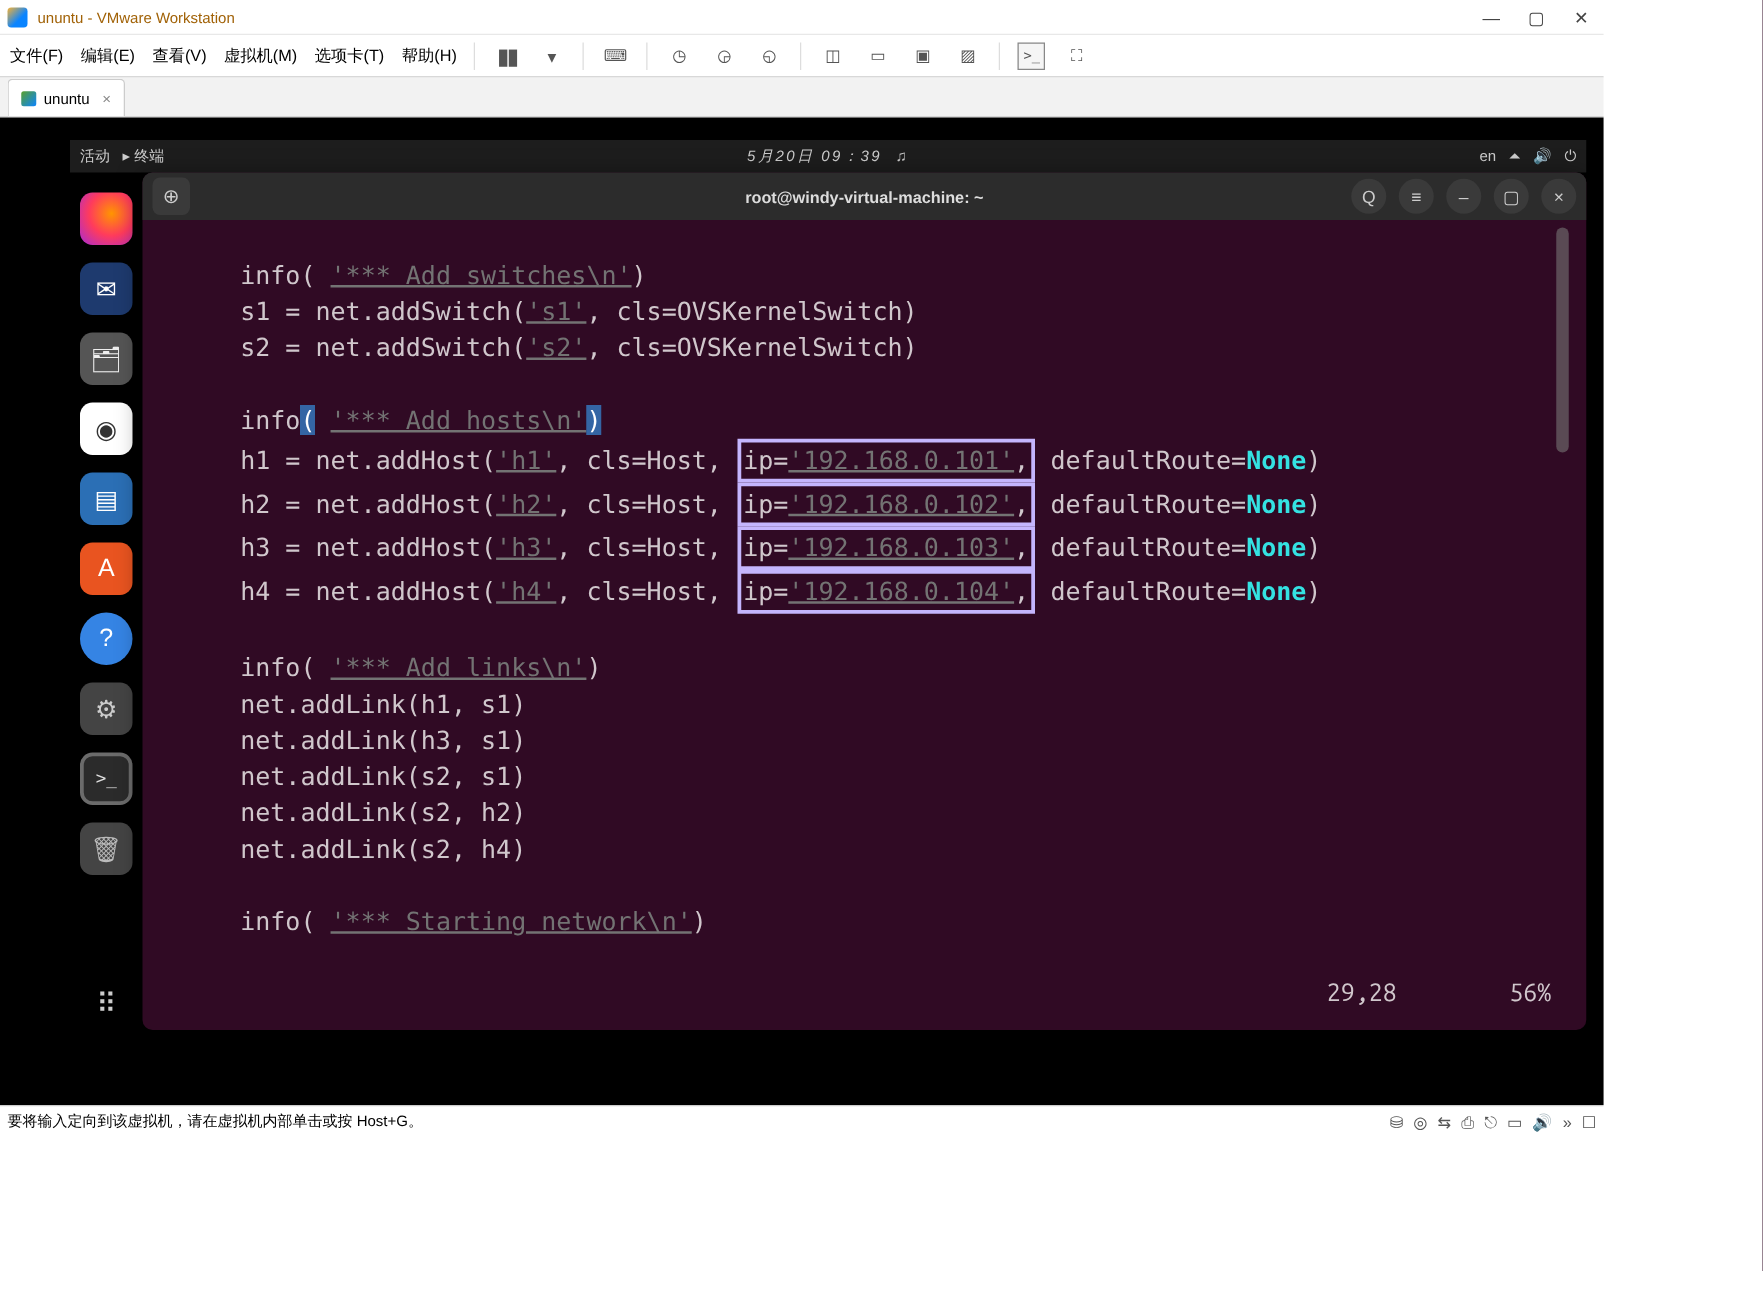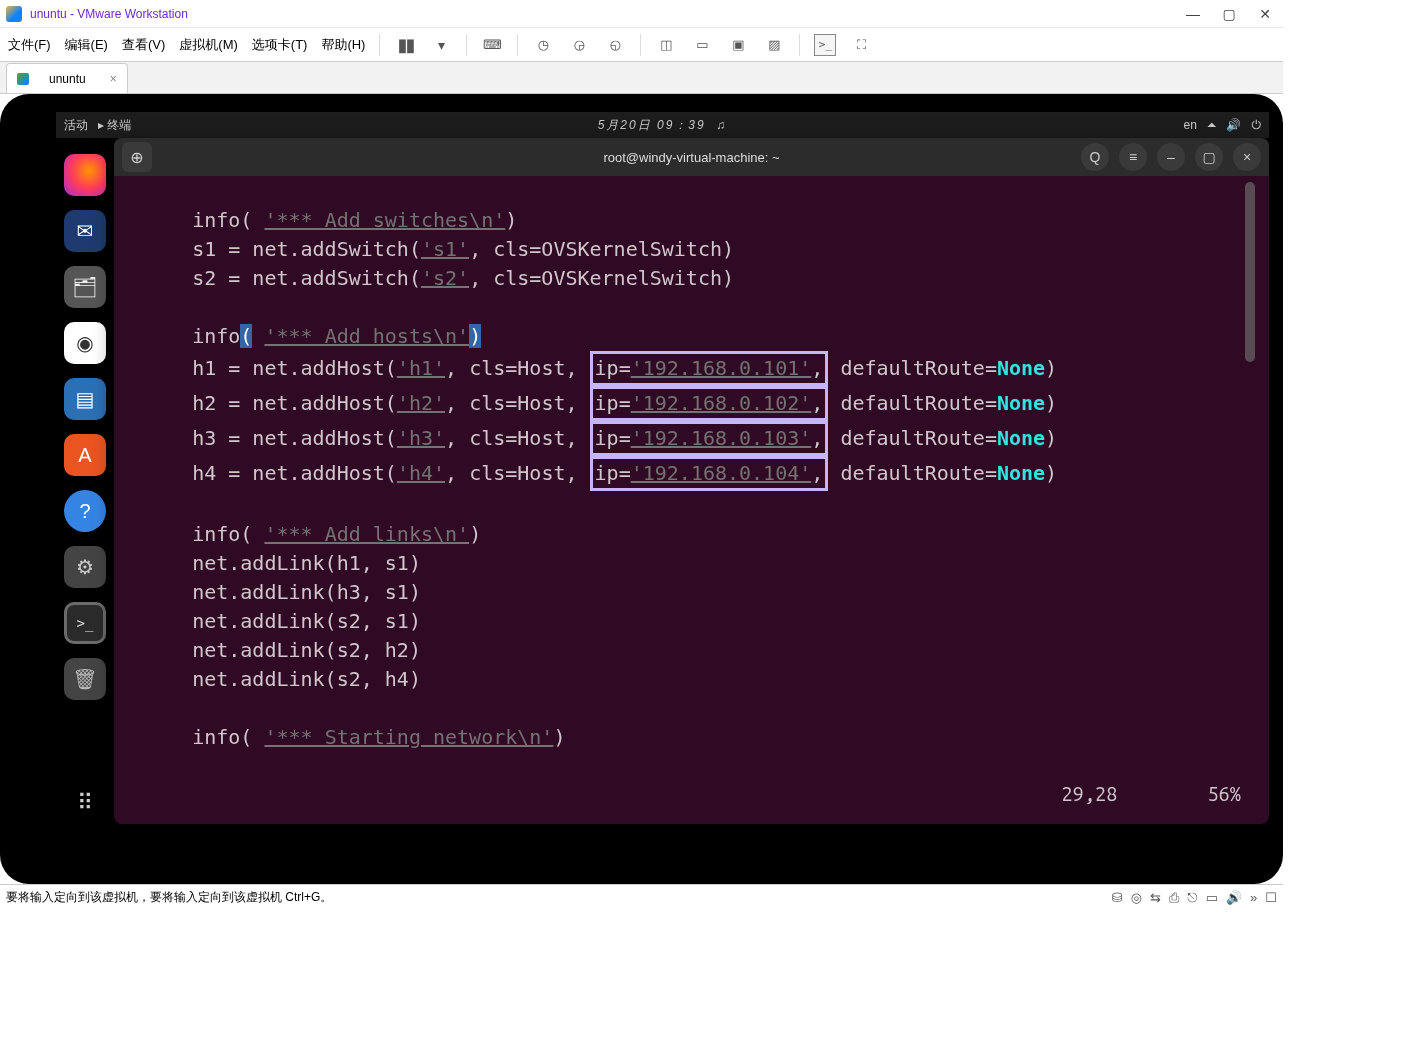--- a/index.html
+++ b/index.html
@@ -1,53 +1,53 @@
 <!DOCTYPE html>
 <html><head>
 <meta charset="utf-8">
 <style>
   * { box-sizing: border-box; margin: 0; padding: 0; }
   body { font-family: "Segoe UI", Arial, sans-serif; background: #fff; width: 1283px; height: 955px; overflow: hidden; font-size: 13px; }
   .titlebar { display: flex; align-items: center; height: 28px; padding: 0 6px; background: #fff; border-bottom: 1px solid #e8e8e8; }
   .titlebar .app-icon { width: 16px; height: 16px; background: linear-gradient(135deg,#f7b233,#0a84ff 60%); border-radius: 3px; margin-right: 8px; }
-  .titlebar .title { font-size: 12px; color: #6d28d9; }
+  .titlebar .title { font-size: 12px; color: #a16207; }
   .titlebar .winbtns { margin-left: auto; display: flex; gap: 12px; font-size: 14px; color: #444; }
   .winbtns span { width: 24px; text-align: center; cursor: pointer; }
   .menubar { display: flex; align-items: center; height: 34px; padding: 0 8px; gap: 14px; font-size: 13px; border-bottom: 1px solid #ccc; }
   .menubar .mi { cursor: pointer; }
   .menubar .sep { width: 1px; height: 22px; background: #ddd; }
   .menubar .tbicon { width: 22px; height: 22px; display: flex; align-items: center; justify-content: center; color: #555; cursor: pointer; }
   .pause { color: #ff8c1a; font-size: 18px; letter-spacing: -2px; }
   .play { color: #5aa02c; font-size: 14px; }
   .cmdbox { border: 1px solid #888; padding: 0 3px; font-size: 11px; font-family: monospace; background:#f5f5f5; }
   .tabstrip { height: 32px; background: #f2f2f2; display: flex; align-items: flex-end; padding-left: 6px; border-bottom: 1px solid #ccc; }
-  .tab { display: flex; align-items: center; background: #fff; border: 1px solid #ccc; border-bottom: none; height: 30px; padding: 0 10px; font-size: 12px; gap: 20px; border-radius: 4px 4px 0 0; }
+  .tab { display: flex; align-items: center; background: #fff; border: 1px solid #ccc; border-bottom: none; height: 30px; padding: 0 10px; font-size: 12px; gap: 6px; border-radius: 4px 4px 0 0; }
   .tab .ticn { width: 12px; height: 12px; background: linear-gradient(135deg,#5aa02c,#0a84ff); border-radius: 2px; }
   .tab .x { color: #888; cursor: pointer; margin-left: 4px; }
-  .guest { position: relative; height: 790px; background: #000; display: flex; border-radius: 29px; }
+  .guest { position: relative; height: 790px; background: #000; display: flex; }
   .ubuntu-topbar { position: absolute; top: 18px; left: 56px; right: 14px; height: 26px; background: #1d1d1d; color: #ccc; display: flex; align-items: center; font-size: 12px; padding: 0 8px; gap: 10px; }
   .ubuntu-topbar .center { position: absolute; left: 50%; transform: translateX(-50%); letter-spacing: 2px; font-style: italic; }
   .ubuntu-topbar .right { margin-left: auto; display: flex; gap: 10px; align-items: flex-start; }
   .dock { position: absolute; top: 44px; left: 56px; width: 58px; bottom: 60px; background: rgba(30,30,30,0.0); display: flex; flex-direction: column; align-items: center; gap: 14px; padding-top: 16px; }
   .dock .d { width: 42px; height: 42px; border-radius: 10px; background: #3a3a3a; display: flex; align-items: center; justify-content: center; font-size: 20px; cursor: pointer; }
   .d.firefox { background: radial-gradient(circle at 60% 40%, #ff9500 0%, #ff3b5c 50%, #a62bd6 100%); }
   .d.thunder { background: #1e3a6e; color:#fff;}
   .d.files { background: #555; color: #eee; }
   .d.music { background: #fff; color: #333; }
   .d.doc { background: #2b6fb5; color:#fff;}
   .d.store { background: #e95420; color:#fff;}
   .d.help { background: #3584e4; color:#fff; border-radius: 50%; }
   .d.settings { background: #444; color:#ccc;}
   .d.term { background: #2b2b2b; color: #ddd; font-family: monospace; font-size: 14px; border:3px solid #6b6b6b;}
   .d.trash { background: #444; color:#bbb;}
   .d.apps { background: transparent; font-size: 22px; color: #ccc; }
   .term-window { position: absolute; top: 44px; left: 114px; right: 14px; bottom: 60px; background: #300a24; border-radius: 8px; display: flex; flex-direction: column; box-shadow: 0 4px 20px rgba(0,0,0,0.5); }
   .term-header { height: 38px; background: #2c2c2c; border-radius: 8px 8px 0 0; display: flex; align-items: center; padding: 0 8px; }
   .th-btn { width: 30px; height: 30px; border-radius: 6px; background: #3a3a3a; display:flex;align-items:center;justify-content:center;color:#ccc;font-size:16px;cursor:pointer;}
-  .th-title { position: absolute; left: 50%; transform: translateX(-50%); color: #ddd; font-size: 13px; font-weight: normal; }
+  .th-title { position: absolute; left: 50%; transform: translateX(-50%); color: #ddd; font-size: 13px; font-weight: bold; }
   .th-right { margin-left: auto; display: flex; gap: 10px; }
   .th-right .c { width: 28px; height: 28px; border-radius: 50%; background: #3a3a3a; display:flex;align-items:center;justify-content:center;color:#ccc;font-size:14px;cursor:pointer;}
   .term-body { flex:1; padding: 30px 30px 10px 30px; font-family: "Ubuntu Mono","Consolas",monospace; font-size: 20px; color: #d0c7cc; line-height: 1.45; overflow: hidden; position: relative; }
   .str { color: #737373; text-decoration: underline; }
   .none { color: #34e2e2; font-weight: bold; }
   .hl { background: #3465a4; color: #fff; }
   .red-box { border: 3px solid #c4b5fd; padding: 0 2px; display: inline-block; }
   .term-status { position: absolute; bottom: 16px; right: 28px; font-family: "Ubuntu Mono",monospace; font-size: 20px; color: #d0c7cc; display:flex; gap: 90px;}
   .scroll { position: absolute; top: 44px; right: 14px; width: 10px; height: 180px; background: #5a4a54; border-radius: 5px; }
   .statusbar { height: 26px; border-top: 1px solid #ccc; display: flex; align-items: center; font-size: 12px; padding: 0 6px; }
@@ -167,21 +167,21 @@
       <div class="term-status">
         <span>29,28</span>
         <span>56%</span>
       </div>
     </div>
     <div class="scroll"></div>
   </div>
 </div>
 
 <div class="statusbar">
-  <span>要将输入定向到该虚拟机，要将输入定向到该虚拟机 Ctrl+G。</span>
+  <span>要将输入定向到该虚拟机，请在虚拟机内部单击或按 Host+G。</span>
   <div class="sicons">
     <span>⛁</span>
     <span>◎</span>
     <span>⇆</span>
     <span>⎙</span>
     <span>⎋</span>
     <span>▭</span>
     <span>🔊</span>
     <span>»</span>
     <span>☐</span>

